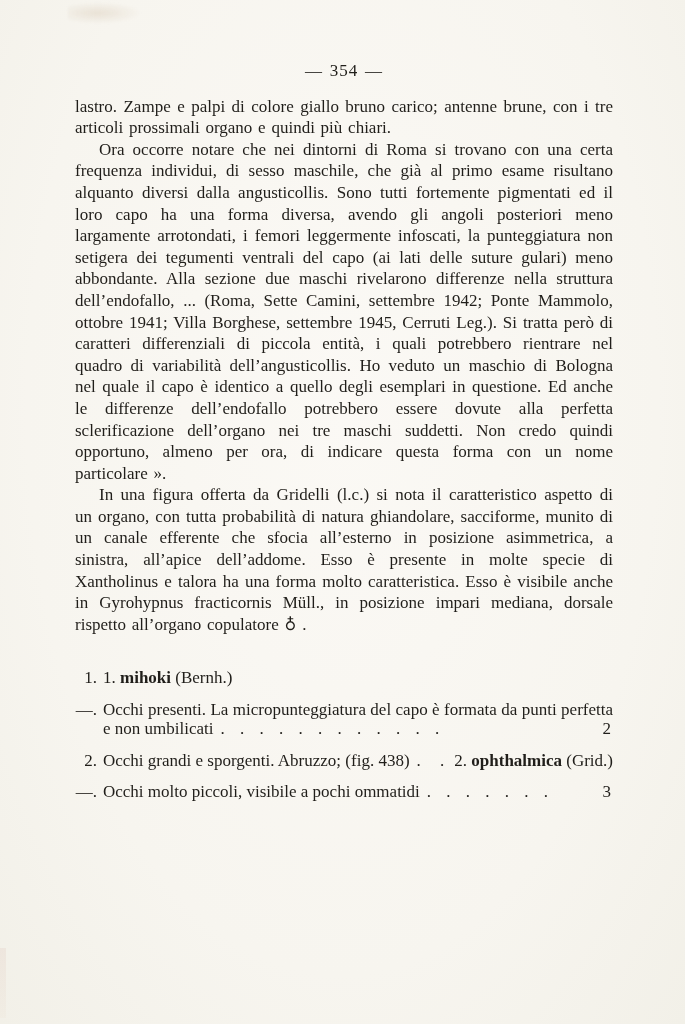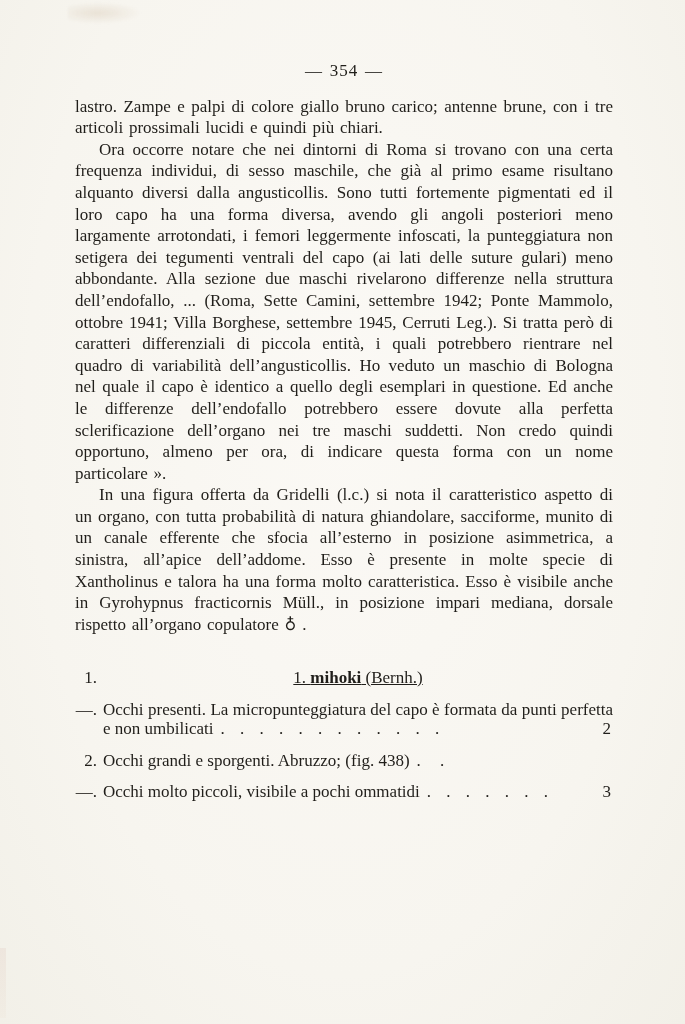--- a/index.html
+++ b/index.html
@@ -40,40 +40,40 @@
     text-align:center;font-variant:small-caps;letter-spacing:2.5px;
     margin-top:18px;font-size:16.5px;
   }
   .key-list{margin-top:16px;}
   .key-item{
     position:relative;padding-left:28px;margin-bottom:12px;text-align:justify;
   }
   .key-item .marker{
     position:absolute;left:0;top:0;width:22px;text-align:right;
   }
-  .result-line{text-align:center;margin-top:15px;text-decoration:underline;}
+  .result-line{text-align:left;margin-top:15px;}
   .ref{position:absolute;right:2px;bottom:0;}
   .ref-result{position:absolute;right:0;bottom:0;text-align:right;}
   .leader{word-spacing:11px;padding-left:7px;}
   .leader.short{word-spacing:15px;}
   .bd{font-weight:bold;}
   .it{}
   .sym{font-family:"DejaVu Sans","Liberation Sans",sans-serif;font-size:.95em;}
 </style>
 </head>
 <body>
 
 <div class="page">
 
   <div class="smudge"></div>
   <div class="edge-mark"></div>
 
   <div class="body-block">
     <div class="page-number">— 354 —</div>
-    <p class="para"><span>lastro. Zampe e palpi di colore giallo bruno carico; antenne brune, con i tre articoli prossimali lucidi e quindi più chiari.</span></p>
+    <p class="para"><span>lastro. Zampe e palpi di colore giallo bruno carico; antenne brune, con i tre articoli prossimali organo e quindi più chiari.</span></p>
     <p class="para indent"><span>Ora occorre notare che nei dintorni di Roma si trovano con una certa frequenza individui, di sesso maschile, che già al primo esame risultano alquanto diversi dalla </span><span class="it">angusticollis</span><span>. Sono tutti fortemente pigmentati ed il loro capo ha una forma diversa, avendo gli angoli posteriori meno largamente arrotondati, i femori leggermente infoscati, la punteggiatura non setigera dei tegumenti ventrali del capo (ai lati delle suture gulari) meno abbondante. Alla sezione due maschi rivelarono differenze nella struttura dell’endofallo, ... (Roma, Sette Camini, settembre 1942; Ponte Mammolo, ottobre 1941; Villa Borghese, settembre 1945, Cerruti Leg.). Si tratta però di caratteri differenziali di piccola entità, i quali potrebbero rientrare nel quadro di variabilità dell’</span><span class="it">angusticollis</span><span>. Ho veduto un maschio di Bologna nel quale il capo è identico a quello degli esemplari in questione. Ed anche le differenze dell’endofallo potrebbero essere dovute alla perfetta sclerificazione dell’organo nei tre maschi suddetti. Non credo quindi opportuno, almeno per ora, di indicare questa forma con un nome particolare ».</span></p>
     <p class="para indent"><span>In una figura offerta da Gridelli (l.c.) si nota il caratteristico aspetto di un organo, con tutta probabilità di natura ghiandolare, sacciforme, munito di un canale efferente che sfocia all’esterno in posizione asimmetrica, a sinistra, all’apice dell’addome. Esso è presente in molte specie di </span><span class="it">Xantholinus</span><span> e talora ha una forma molto caratteristica. Esso è visibile anche in </span><span class="it">Gyrohypnus fracticornis</span><span> Müll., in posizione impari mediana, dorsale rispetto all’organo copulatore </span><span class="sym">♁</span><span> .</span></p>
   </div>
 
   <div class="key-block">
 
     <div class="key-list">
 
       <div class="key-item">
         <span class="marker">1.</span>
@@ -82,20 +82,21 @@
 
       <div class="key-item">
         <span class="marker">—.</span>
         <span class="key-text"><span>Occhi presenti. La micropunteggiatura del capo è formata da punti perfetta e non umbilicati</span></span><span class="leader">. . . . . . . . . . . .</span>
         <span class="ref">2</span>
       </div>
 
       <div class="key-item">
         <span class="marker">2.</span>
         <span class="key-text"><span>Occhi grandi e sporgenti. Abruzzo; (fig. 438)</span></span><span class="leader short">. .</span>
+        <span class="ref-result"><span>2. </span><span class="bd">ophthalmica</span><span> (Grid.)</span></span>
       </div>
 
       <div class="key-item">
         <span class="marker">—.</span>
         <span class="key-text"><span>Occhi molto piccoli, visibile a pochi ommatidi</span></span><span class="leader">. . . . . . .</span>
         <span class="ref">3</span>
       </div>
 
     </div>
   </div>

